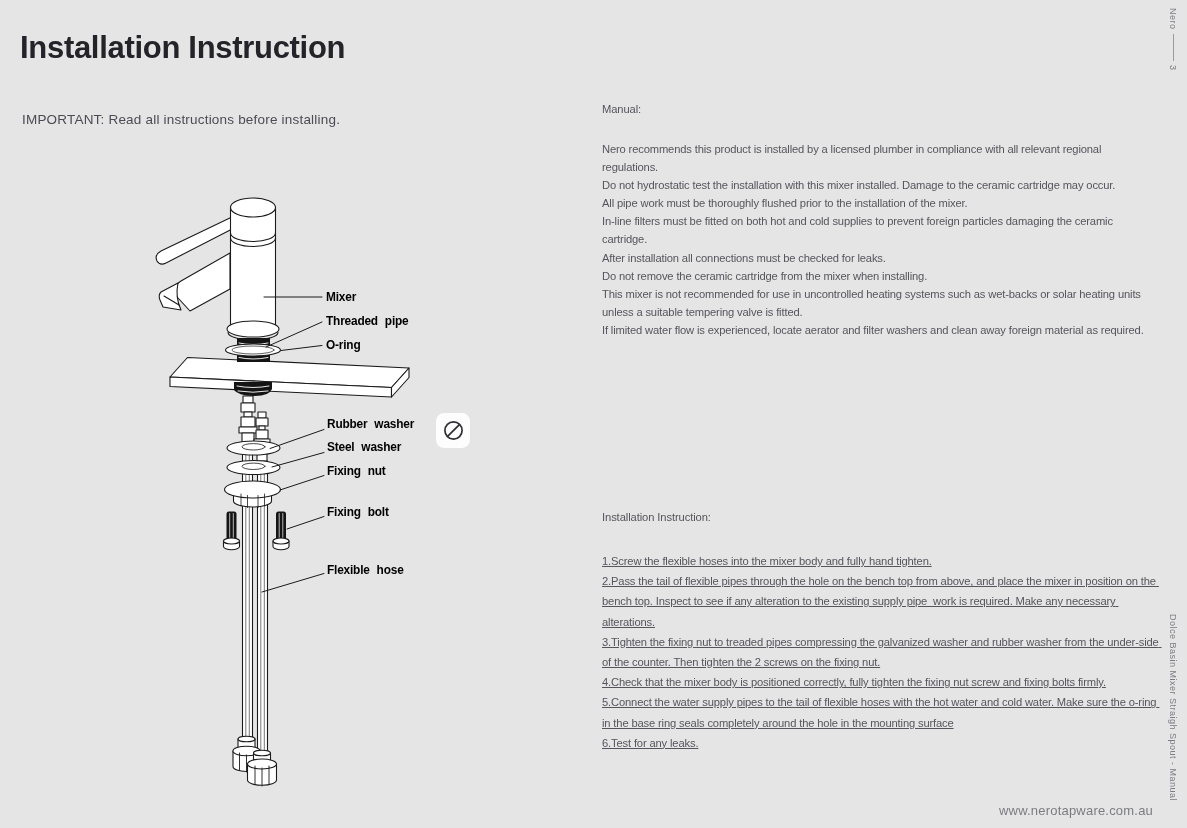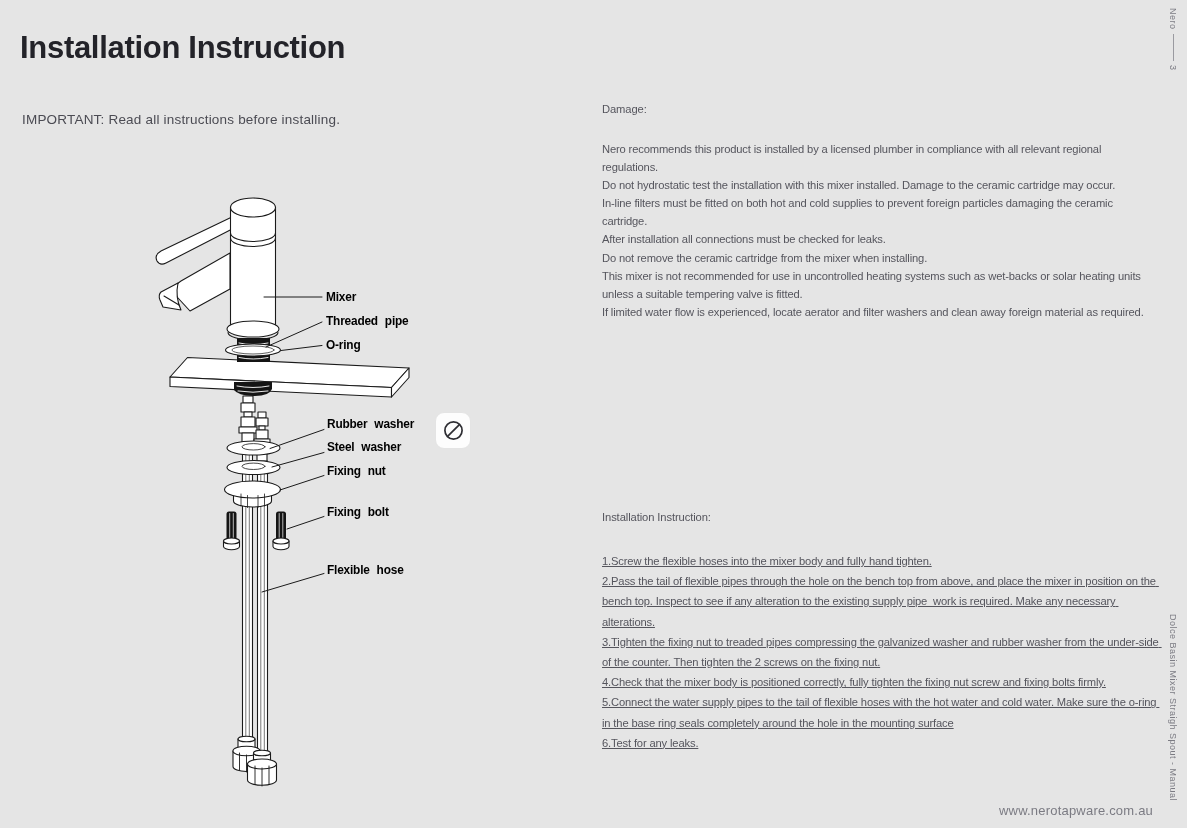--- a/index.html
+++ b/index.html
@@ -212,24 +212,25 @@
   <div class="part-label lbl-fixbolt">Fixing bolt</div>
   <div class="part-label lbl-flexhose">Flexible hose</div>
 
   <div class="no-button">
     <svg width="21" height="21" viewBox="0 0 21 21" fill="none" stroke="#2e2e33" stroke-width="1.7">
       <circle cx="10.5" cy="10.5" r="8.6"></circle>
       <line x1="4.6" y1="16.4" x2="16.4" y2="4.6"></line>
     </svg>
   </div>
 
-  <div class="right-col-heading gen-heading">Damage:</div>
+  <div class="right-col-heading gen-heading">Manual:</div>
   <div class="paragraphs">
     <p>Nero recommends this product is installed by a licensed plumber in compliance with all relevant regional regulations.</p>
     <p>Do not hydrostatic test the installation with this mixer installed. Damage to the ceramic cartridge may occur.</p>
+    <p>All pipe work must be thoroughly flushed prior to the installation of the mixer.</p>
     <p>In-line filters must be fitted on both hot and cold supplies to prevent foreign particles damaging the ceramic cartridge.</p>
     <p>After installation all connections must be checked for leaks.</p>
     <p>Do not remove the ceramic cartridge from the mixer when installing.</p>
     <p>This mixer is not recommended for use in uncontrolled heating systems such as wet-backs or solar heating units unless a suitable tempering valve is fitted.</p>
     <p>If limited water flow is experienced, locate aerator and filter washers and clean away foreign material as required.</p>
   </div>
 
   <div class="right-col-heading inst-heading">Installation Instruction:</div>
   <div class="steps">
     <p>1.Screw the flexible hoses into the mixer body and fully hand tighten.</p>

